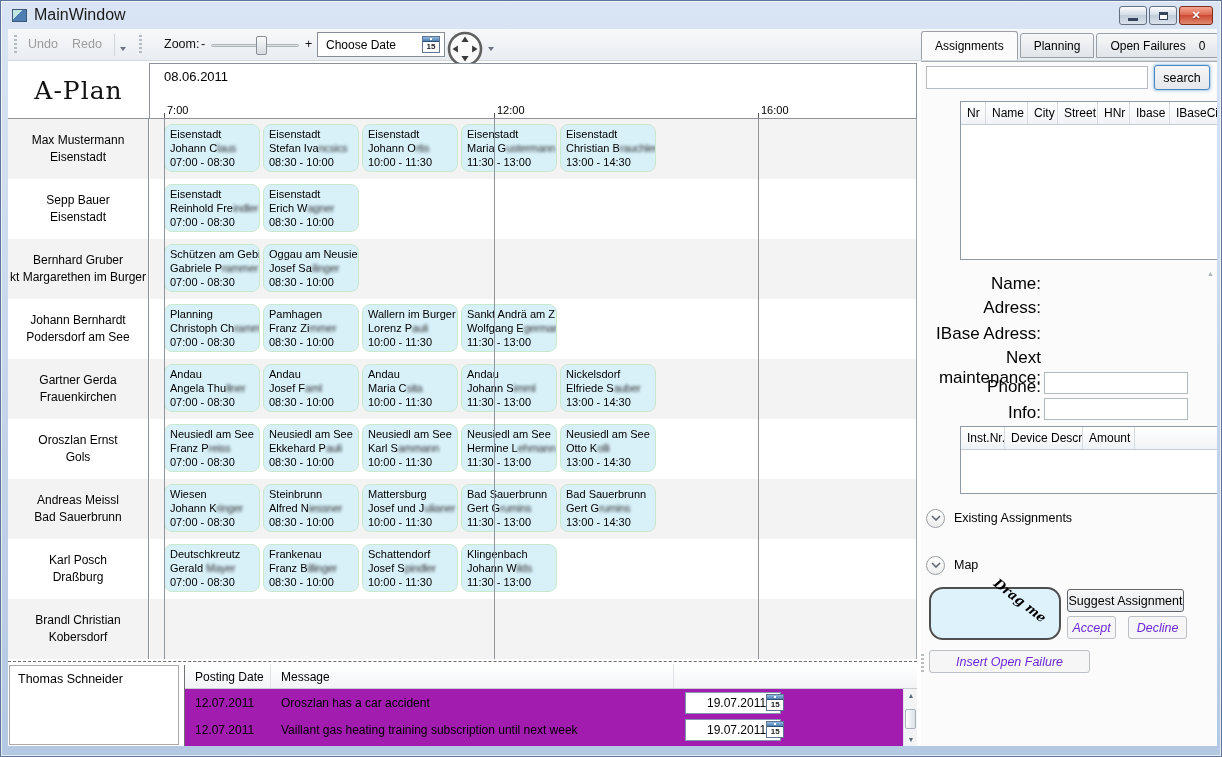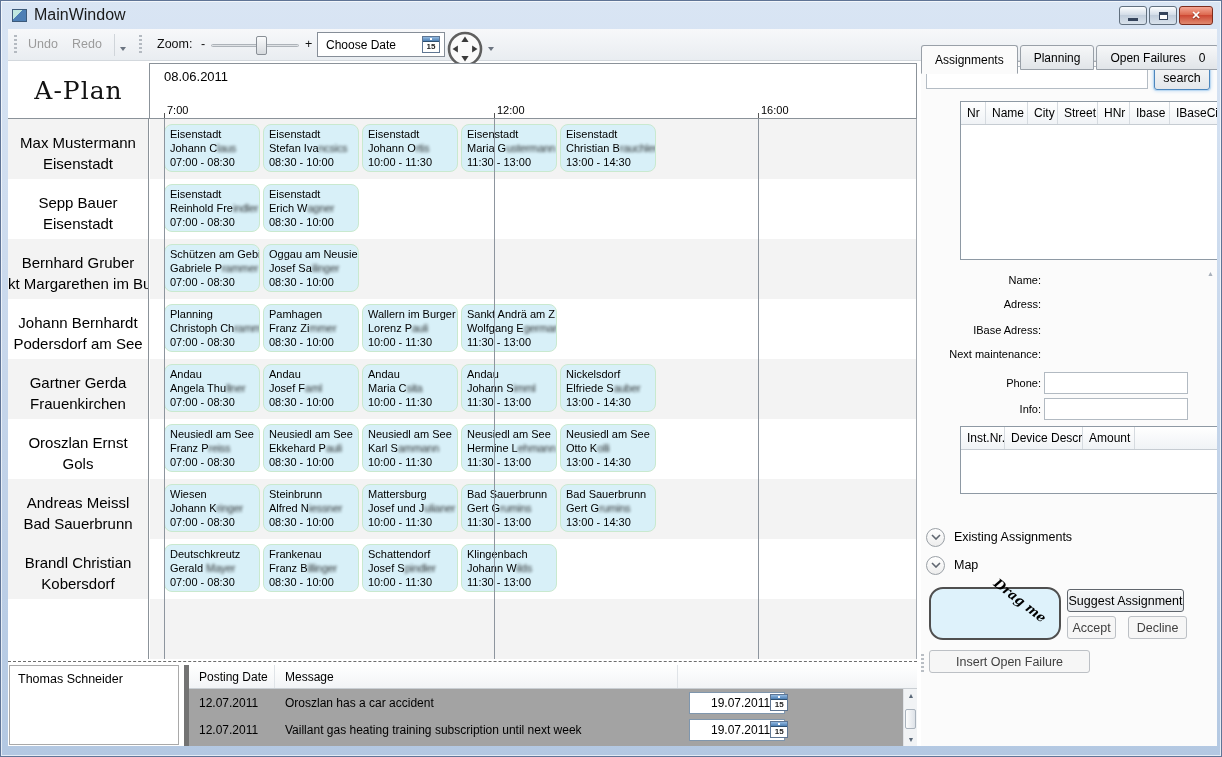--- a/index.html
+++ b/index.html
@@ -28,76 +28,76 @@
   .zoom-label{position:absolute;top:8px;font-size:12.5px;color:#111;}
   .slider-track{position:absolute;top:15px;width:88px;height:3px;border:1px solid #adb3b9;border-radius:2px;background:linear-gradient(#cfd4d9,#eef0f2);}
   .slider-thumb{position:absolute;top:-9px;width:11px;height:19px;border:1px solid #898f96;border-radius:2px;background:linear-gradient(#fafbfc,#d6dade);}
   .datepicker{position:absolute;display:flex;align-items:center;justify-content:space-between;border:1px solid #868e98;background:#fff;height:25px;padding:0 4px 0 8px;}
   .calicon{position:relative;width:18px;height:17px;border:1px solid #5f7693;background:#fff;flex:0 0 auto;}
   .calbar{display:block;height:5px;background:linear-gradient(#94bbe2,#4d7fb4);border-bottom:1px solid #2f5070;}
   .calbar:before{content:"";position:absolute;top:1px;left:7px;width:2px;height:2px;background:#fff;}
   .calnum{display:block;font-size:8px;line-height:9px;text-align:center;color:#222;font-weight:bold;}
   .compass{position:absolute;top:1px;}
   
-  #tabstrip{position:absolute;left:913px;top:16px;width:256px;height:29px;display:flex;align-items:flex-start;z-index:3;}
+  #tabstrip{position:absolute;left:913px;top:2px;width:256px;height:29px;display:flex;align-items:center;z-index:3;}
   .tab{height:25px;padding:0 13px;display:flex;align-items:center;background:linear-gradient(#f6f7f8,#e1e5e9);
        border:1px solid #99a0a8;border-radius:3px 3px 0 0;margin-right:2px;white-space:nowrap;cursor:default;}
   .tab.selected{height:29px;background:#fbfbfb;border-bottom-color:#fbfbfb;position:relative;z-index:4;}
   .tab-badge{margin-left:13px;}
   
   #logo{position:absolute;left:0;top:34px;width:141px;height:56px;background:#fff;border-bottom:1px solid #8b9299;
         display:flex;align-items:center;justify-content:center;font-family:"DejaVu Serif",serif;font-size:25px;letter-spacing:1px;color:#111;}
   #schedheader{position:absolute;left:141px;top:34px;width:768px;height:56px;border:1px solid #8b9299;background:#fff;}
   .sched-date{position:absolute;left:14px;top:5px;font-size:13px;}
   #tickarea{position:absolute;inset:0;}
   .tickline{position:absolute;bottom:0;width:1px;height:5px;background:#555;}
   .ticklabel{position:absolute;bottom:2px;font-size:11px;}
   #resourcecol{position:absolute;left:0;top:90px;width:141px;height:540px;border-right:1px solid #8b9299;}
-  .res-row{height:60px;text-align:center;padding-top:13px;line-height:1.4;font-size:15px;overflow:hidden;white-space:nowrap;}
+  .res-row{height:60px;text-align:center;padding-top:13px;line-height:1.4;font-size:12px;overflow:hidden;white-space:nowrap;}
   .res-row.alt,.sched-row.alt{background:#f3f3f3;}
   #schedbody{position:absolute;left:142px;top:90px;width:767px;height:540px;border-right:1px solid #a3a9b0;overflow:hidden;}
   .sched-row{position:relative;height:60px;}
   .vline{position:absolute;top:0;bottom:0;width:1px;background:#8d959e;pointer-events:none;z-index:5;}
   .appt{position:absolute;top:5px;height:48px;background:#d8f0f8;border:1px solid #c9e9cf;border-radius:8px;
         padding:3px 5px;font-size:11px;line-height:1.27;overflow:hidden;white-space:nowrap;z-index:2;}
   .blurred{filter:blur(1.7px);opacity:.8;letter-spacing:-.3px;}
   
   .hsplit{position:absolute;left:0;top:632px;width:909px;height:0;border-top:1px dashed #6d6d6d;}
   #userbox{position:absolute;left:1px;top:636px;width:170px;height:80px;background:#fff;border:1px solid #a9a9a9;padding:6px 8px;font-size:12.5px;}
-  #msgtable{position:absolute;left:176px;top:636px;width:733px;height:81px;background:#a3a3a3;border-left:5px solid #737373;overflow:hidden;}
+  #msgtable{position:absolute;left:176px;top:636px;width:733px;height:81px;background:#a21caf;border-left:1px solid #737373;overflow:hidden;}
   .msg-head{height:24px;display:flex;align-items:center;border-bottom:1px solid #c9ced3;background:linear-gradient(#ffffff,#f2f4f6);}
   .msg-th{padding-left:10px;font-size:12px;border-right:1px solid #e0e4e8;height:100%;display:flex;align-items:center;}
   .msg-row{height:27px;display:flex;align-items:center;}
   .msg-date{width:86px;padding-left:10px;}
   .msg-text{width:403px;padding-left:10px;overflow:hidden;white-space:nowrap;}
   .msg-valid{width:230px;padding-left:11px;}
   .dpick{display:flex;align-items:center;justify-content:space-between;width:96px;height:22px;border:1px solid #7f96ad;background:#fff;padding:0 3px 0 21px;font-size:12px;}
   .msg-scroll{position:absolute;right:0;top:24px;bottom:0;width:14px;background:#f1f3f5;border-left:1px solid #dfe2e6;}
   .sarrow{position:absolute;left:0;width:14px;height:13px;font-size:7px;color:#5a6878;display:flex;align-items:center;justify-content:center;}
   .msg-thumb{position:absolute;left:1px;top:20px;width:11px;height:20px;border:1px solid #a9b2bc;border-radius:2px;background:linear-gradient(90deg,#fdfdfd,#dde2e8);}
   
   #rightpanel{position:absolute;left:913px;top:32px;width:296px;height:685px;background:#fbfbfb;border-top:1px solid #a8adb3;}
   .search-input{position:absolute;left:5px;top:4px;width:222px;height:23px;border:1px solid #b4bcc4;background:#fff;padding:0 5px;font:12px "Liberation Sans",sans-serif;outline:none;}
   .search-btn{position:absolute;left:233px;top:3px;width:56px;height:25px;border:1px solid #4d86bd;border-radius:3px;
         background:linear-gradient(#f5f6f7,#e4e7eb);box-shadow:0 0 0 1px #bcd9f2,0 0 4px #9cc8ee;font-size:12.5px;display:flex;align-items:center;justify-content:center;}
   .wpf-table{position:absolute;background:#fff;border:1px solid #8e99a4;margin-left:34px;}
   .thead{display:flex;height:23px;border-bottom:1px solid #c6ccd2;background:linear-gradient(#ffffff,#f0f3f6);}
   .th{padding:4px 4px 0 6px;font-size:12px;border-right:1px solid #d6dbe0;white-space:nowrap;overflow:hidden;height:100%;}
   .tbl-scroll-up{position:absolute;right:2px;top:27px;font-size:7px;color:#8a949e;}
   .tbl-scroll-dn{position:absolute;right:2px;bottom:3px;font-size:7px;color:#8a949e;}
-  .form-label{position:absolute;left:0;width:120px;text-align:right;font-size:11px;}
+  .form-label{position:absolute;left:0;width:120px;text-align:right;font-size:17px;}
   .form-input{position:absolute;left:123px;width:144px;height:22px;border:1px solid #b2bac2;background:#fff;padding:0 4px;font:12px "Liberation Sans",sans-serif;outline:none;}
   .expander{position:absolute;left:5px;height:22px;display:flex;align-items:center;gap:9px;font-size:12.5px;}
   .exp-circle{width:19px;height:19px;border:1px solid #9aa0a6;border-radius:50%;background:linear-gradient(#ffffff,#ededed);display:flex;align-items:center;justify-content:center;}
   #dragbox{position:absolute;left:8px;top:525px;width:132px;height:53px;border:2px solid #4f4f4f;border-radius:14px;background:#def2fb;}
   #dragbox .dragtext{position:absolute;right:8px;top:4px;transform:rotate(38deg);transform-origin:center;
         font-family:"DejaVu Serif",serif;font-style:italic;font-weight:bold;font-size:13px;}
   .btn{position:absolute;display:flex;align-items:center;justify-content:center;font-size:12.5px;border-radius:3px;
        border:1px solid #60666d;background:linear-gradient(#f6f7f8,#e7eaed);box-shadow:inset 0 1px 0 #fff;}
-  .btn.disabled{color:#404040;border-color:#bcc0c5;background:#f6f6f6;box-shadow:none;}
+  .btn.disabled{color:#6d28d9;border-color:#bcc0c5;background:#f6f6f6;box-shadow:none;font-style:italic;}
   .panel-scroll-up{position:absolute;right:3px;top:208px;font-size:7px;color:#a8b0ba;}
   .v-gripper{position:absolute;left:0;top:592px;width:3px;height:18px;background:repeating-linear-gradient(180deg,#b9bec4 0 2px,transparent 2px 4px);}
   
 </style>
 </head>
 <body>
 
 <div id="win">
 
   <div class="titlebar">
@@ -118,21 +118,21 @@
 
   <div id="content">
 
     <div class="toolband">
       <div class="gripper" style="left:6px"></div>
       <div class="tbtn" style="left:14px">Undo</div>
       <div class="tbtn" style="left:58px">Redo</div>
       <div class="tsep" style="left:106px"></div>
       <div class="overflow-btn" style="left:111px"></div>
       <div class="gripper" style="left:131px"></div>
-      <div class="zoom-label" style="left:149px">Zoom:</div>
+      <div class="zoom-label" style="left:156px">Zoom:</div>
       <div class="zoom-label" style="left:193px">-</div>
       <div class="slider-track" style="left:203px">
         <div class="slider-thumb" style="left:44px"></div>
       </div>
       <div class="zoom-label" style="left:297px">+</div>
       <div class="datepicker" style="left:309px;top:3px;width:128px">
         <span>Choose Date</span>
         <span class="calicon">
             <span class="calbar"></span>
             <span class="calnum">15</span>
@@ -195,20 +195,24 @@
           <div class="res-name">Gartner Gerda</div>
           <div class="res-city">Frauenkirchen</div>
         </div>
         <div class="res-row">
           <div class="res-name">Oroszlan Ernst</div>
           <div class="res-city">Gols</div>
         </div>
         <div class="res-row alt">
           <div class="res-name">Andreas Meissl</div>
           <div class="res-city">Bad Sauerbrunn</div>
+        </div>
+        <div class="res-row">
+          <div class="res-name">Karl Posch</div>
+          <div class="res-city">Draßburg</div>
         </div>
         <div class="res-row alt">
           <div class="res-name">Brandl Christian</div>
           <div class="res-city">Kobersdorf</div>
         </div>
       </div>
     <div id="schedbody">
         <div class="sched-row alt">
           <div class="appt" style="left: 14px; width: 96px;">
             <div class="appt-city">Eisenstadt</div>
@@ -471,21 +475,21 @@
       <input class="form-input" style="top: 336px;" value="">
 
       <div class="wpf-table" style="left:5px;top:364px;width:275px;height:68px">
         <div class="thead" id="devhead">
             <div class="th" style="width: 44px;">Inst.Nr.</div>
             <div class="th" style="width: 78px;">Device Descr.</div>
             <div class="th" style="width: 52px;">Amount</div>
           </div>
       </div>
 
-      <div class="expander" style="top:464px">
+      <div class="expander" style="top:445px">
         <span class="exp-circle">
           <svg width="10" height="6" viewBox="0 0 10 6">
               <path d="M1 1l4 4 4-4" fill="none" stroke="#5f6670" stroke-width="1.6"></path>
             </svg>
         </span>
         <span>Existing Assignments</span>
       </div>
       <div class="expander" style="top:492px">
         <span class="exp-circle">
           <svg width="10" height="6" viewBox="0 0 10 6">

